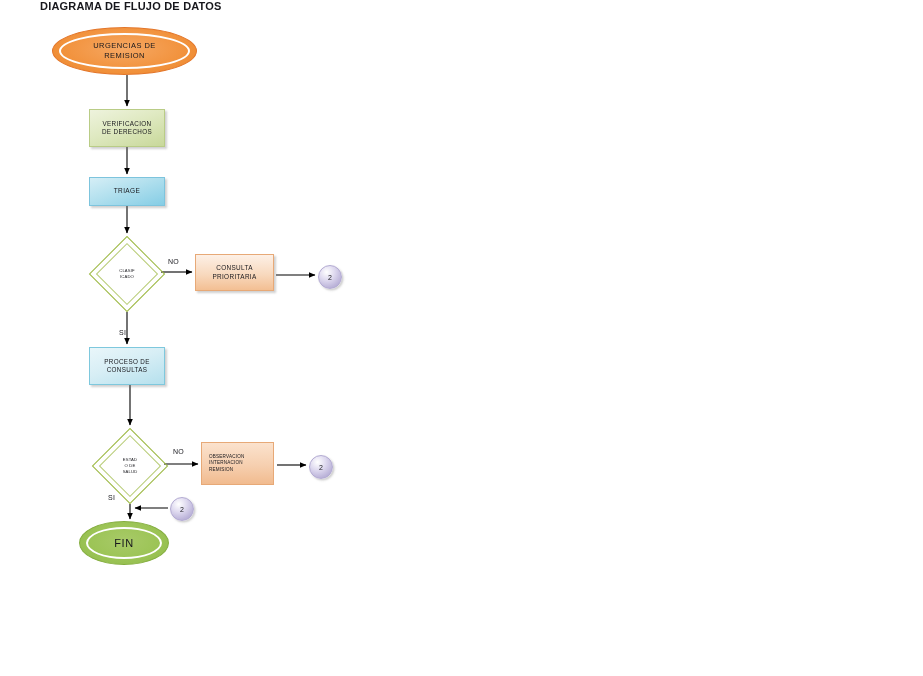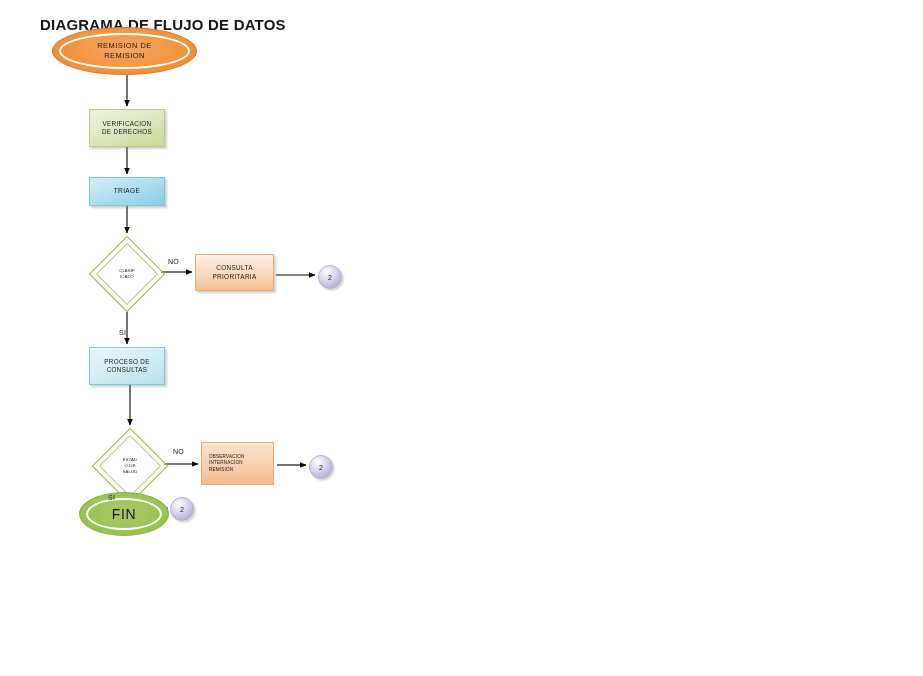--- a/index.html
+++ b/index.html
@@ -16,22 +16,22 @@
   }
   #canvas {
     position: absolute;
     left: 0; top: 0;
     width: 923px;
     height: 676px;
   }
   .title {
     position: absolute;
     left: 40px;
-    top: 16px;
-    font-size: 15px;
+    top: 0px;
+    font-size: 11px;
     font-weight: bold;
     color: #17171c;
     letter-spacing: 0.2px;
     white-space: nowrap;
   }
   .node {
     position: absolute;
     box-sizing: border-box;
     display: flex;
     flex-direction: column;
@@ -57,24 +57,24 @@
   .ellipse .lbl { position: relative; z-index: 2; }
 
   #node-start {
     left: 52px; top: 27px; width: 145px; height: 48px;
     background: radial-gradient(ellipse at 50% 45%, #f6a863 0%, #f29440 55%, #ec8527 100%);
     border: 1px solid #e3762a;
     font-size: 7.5px;
     letter-spacing: 0.45px;
   }
   #node-end {
-    left: 79px; top: 492px; width: 90px; height: 44px;
+    left: 79px; top: 521px; width: 90px; height: 44px;
     background: radial-gradient(ellipse at 50% 45%, #a8ca68 0%, #9cc456 55%, #8fba49 100%);
     border: 1px solid #85ae40;
-    font-size: 14px;
+    font-size: 11px;
     letter-spacing: 0.6px;
   }
 
   
   .rect { }
   #node-verif {
     left: 89px; top: 109px; width: 76px; height: 38px;
     background: linear-gradient(160deg, #eef3dd 0%, #dfe9c1 45%, #c8d89a 100%);
     border: 1px solid #b9cc86;
     font-size: 6.3px;
@@ -220,21 +220,21 @@
   <line x1="130" y1="504" x2="130" y2="519" stroke="#000000" stroke-width="1.1" marker-end="url(#arrowhead)"></line>
 
   <line x1="168" y1="508" x2="135" y2="508" stroke="#000000" stroke-width="1.1" marker-end="url(#arrowhead)"></line>
 </svg>
 
 <div class="title">DIAGRAMA DE FLUJO DE DATOS</div>
 
 <div class="node ellipse" id="node-start">
   <div class="inner-ring"></div>
   <div class="lbl">
-    <span>REMISION DE</span>
+    <span>URGENCIAS DE</span>
     <span>REMISION</span>
   </div>
 </div>
 
 <div class="node rect" id="node-verif">
   <div class="lbl">
     <span>VERIFICACION</span>
     <span>DE DERECHOS</span>
   </div>
 </div>

